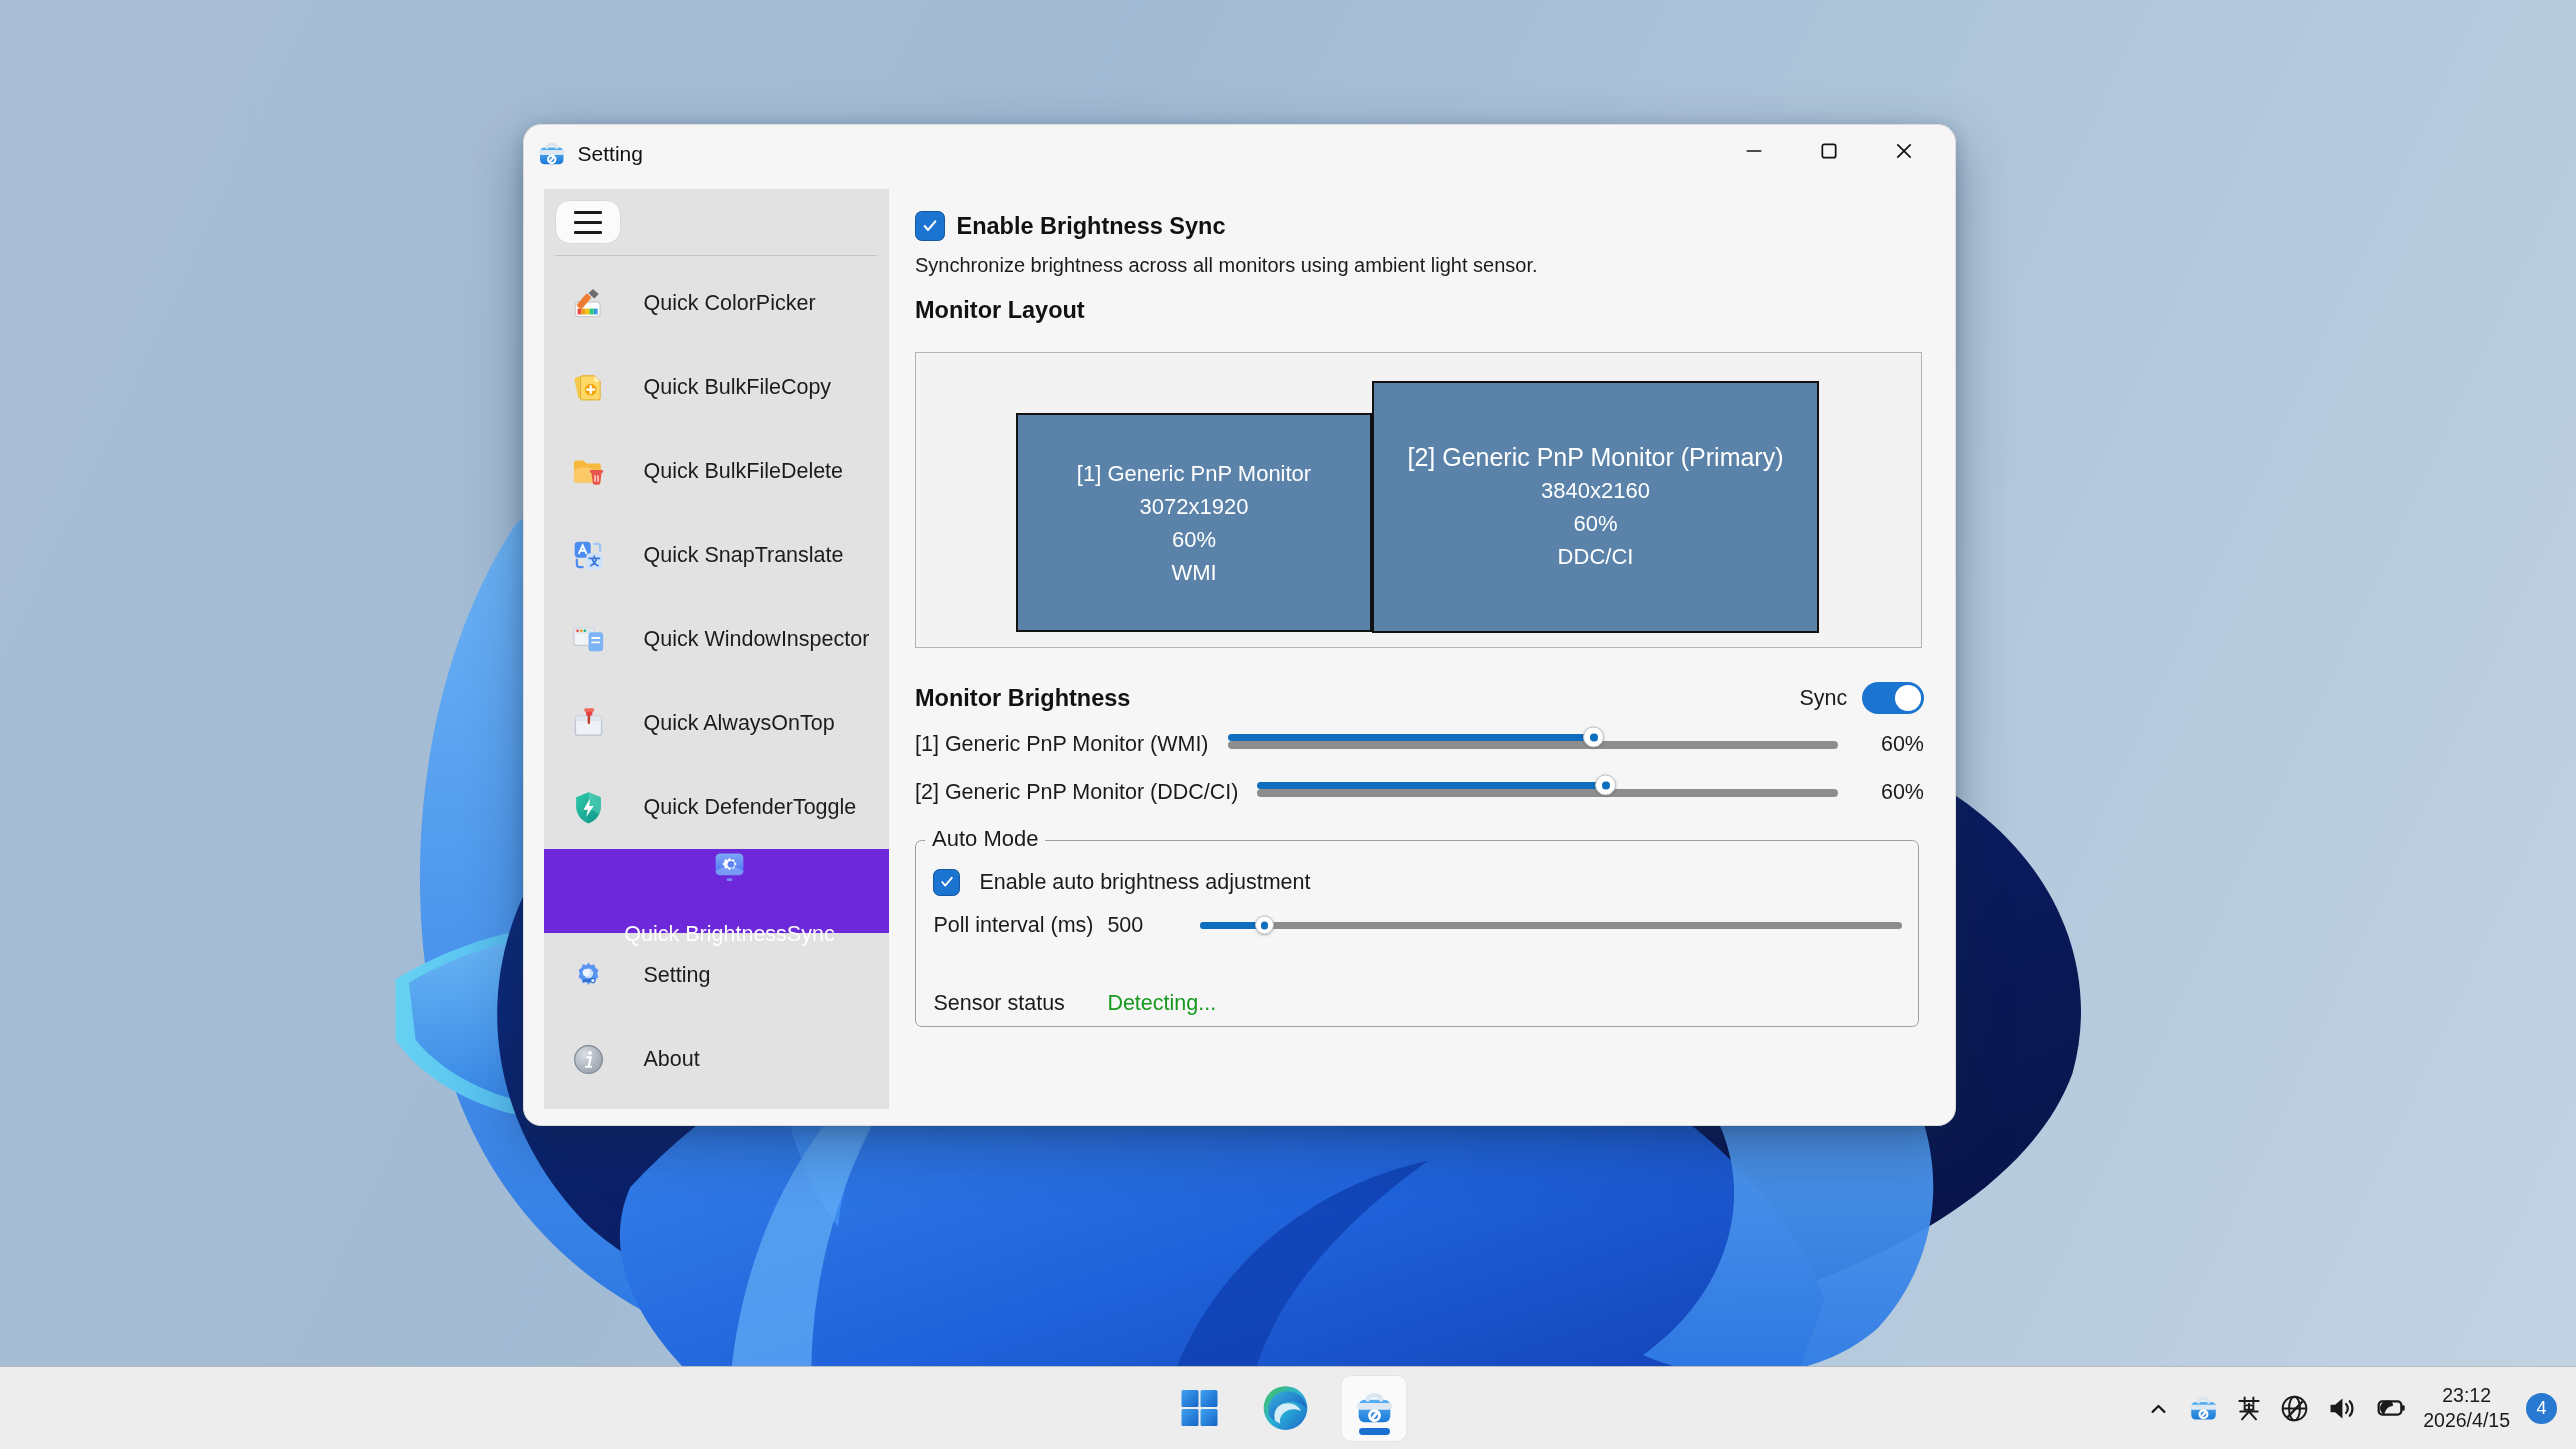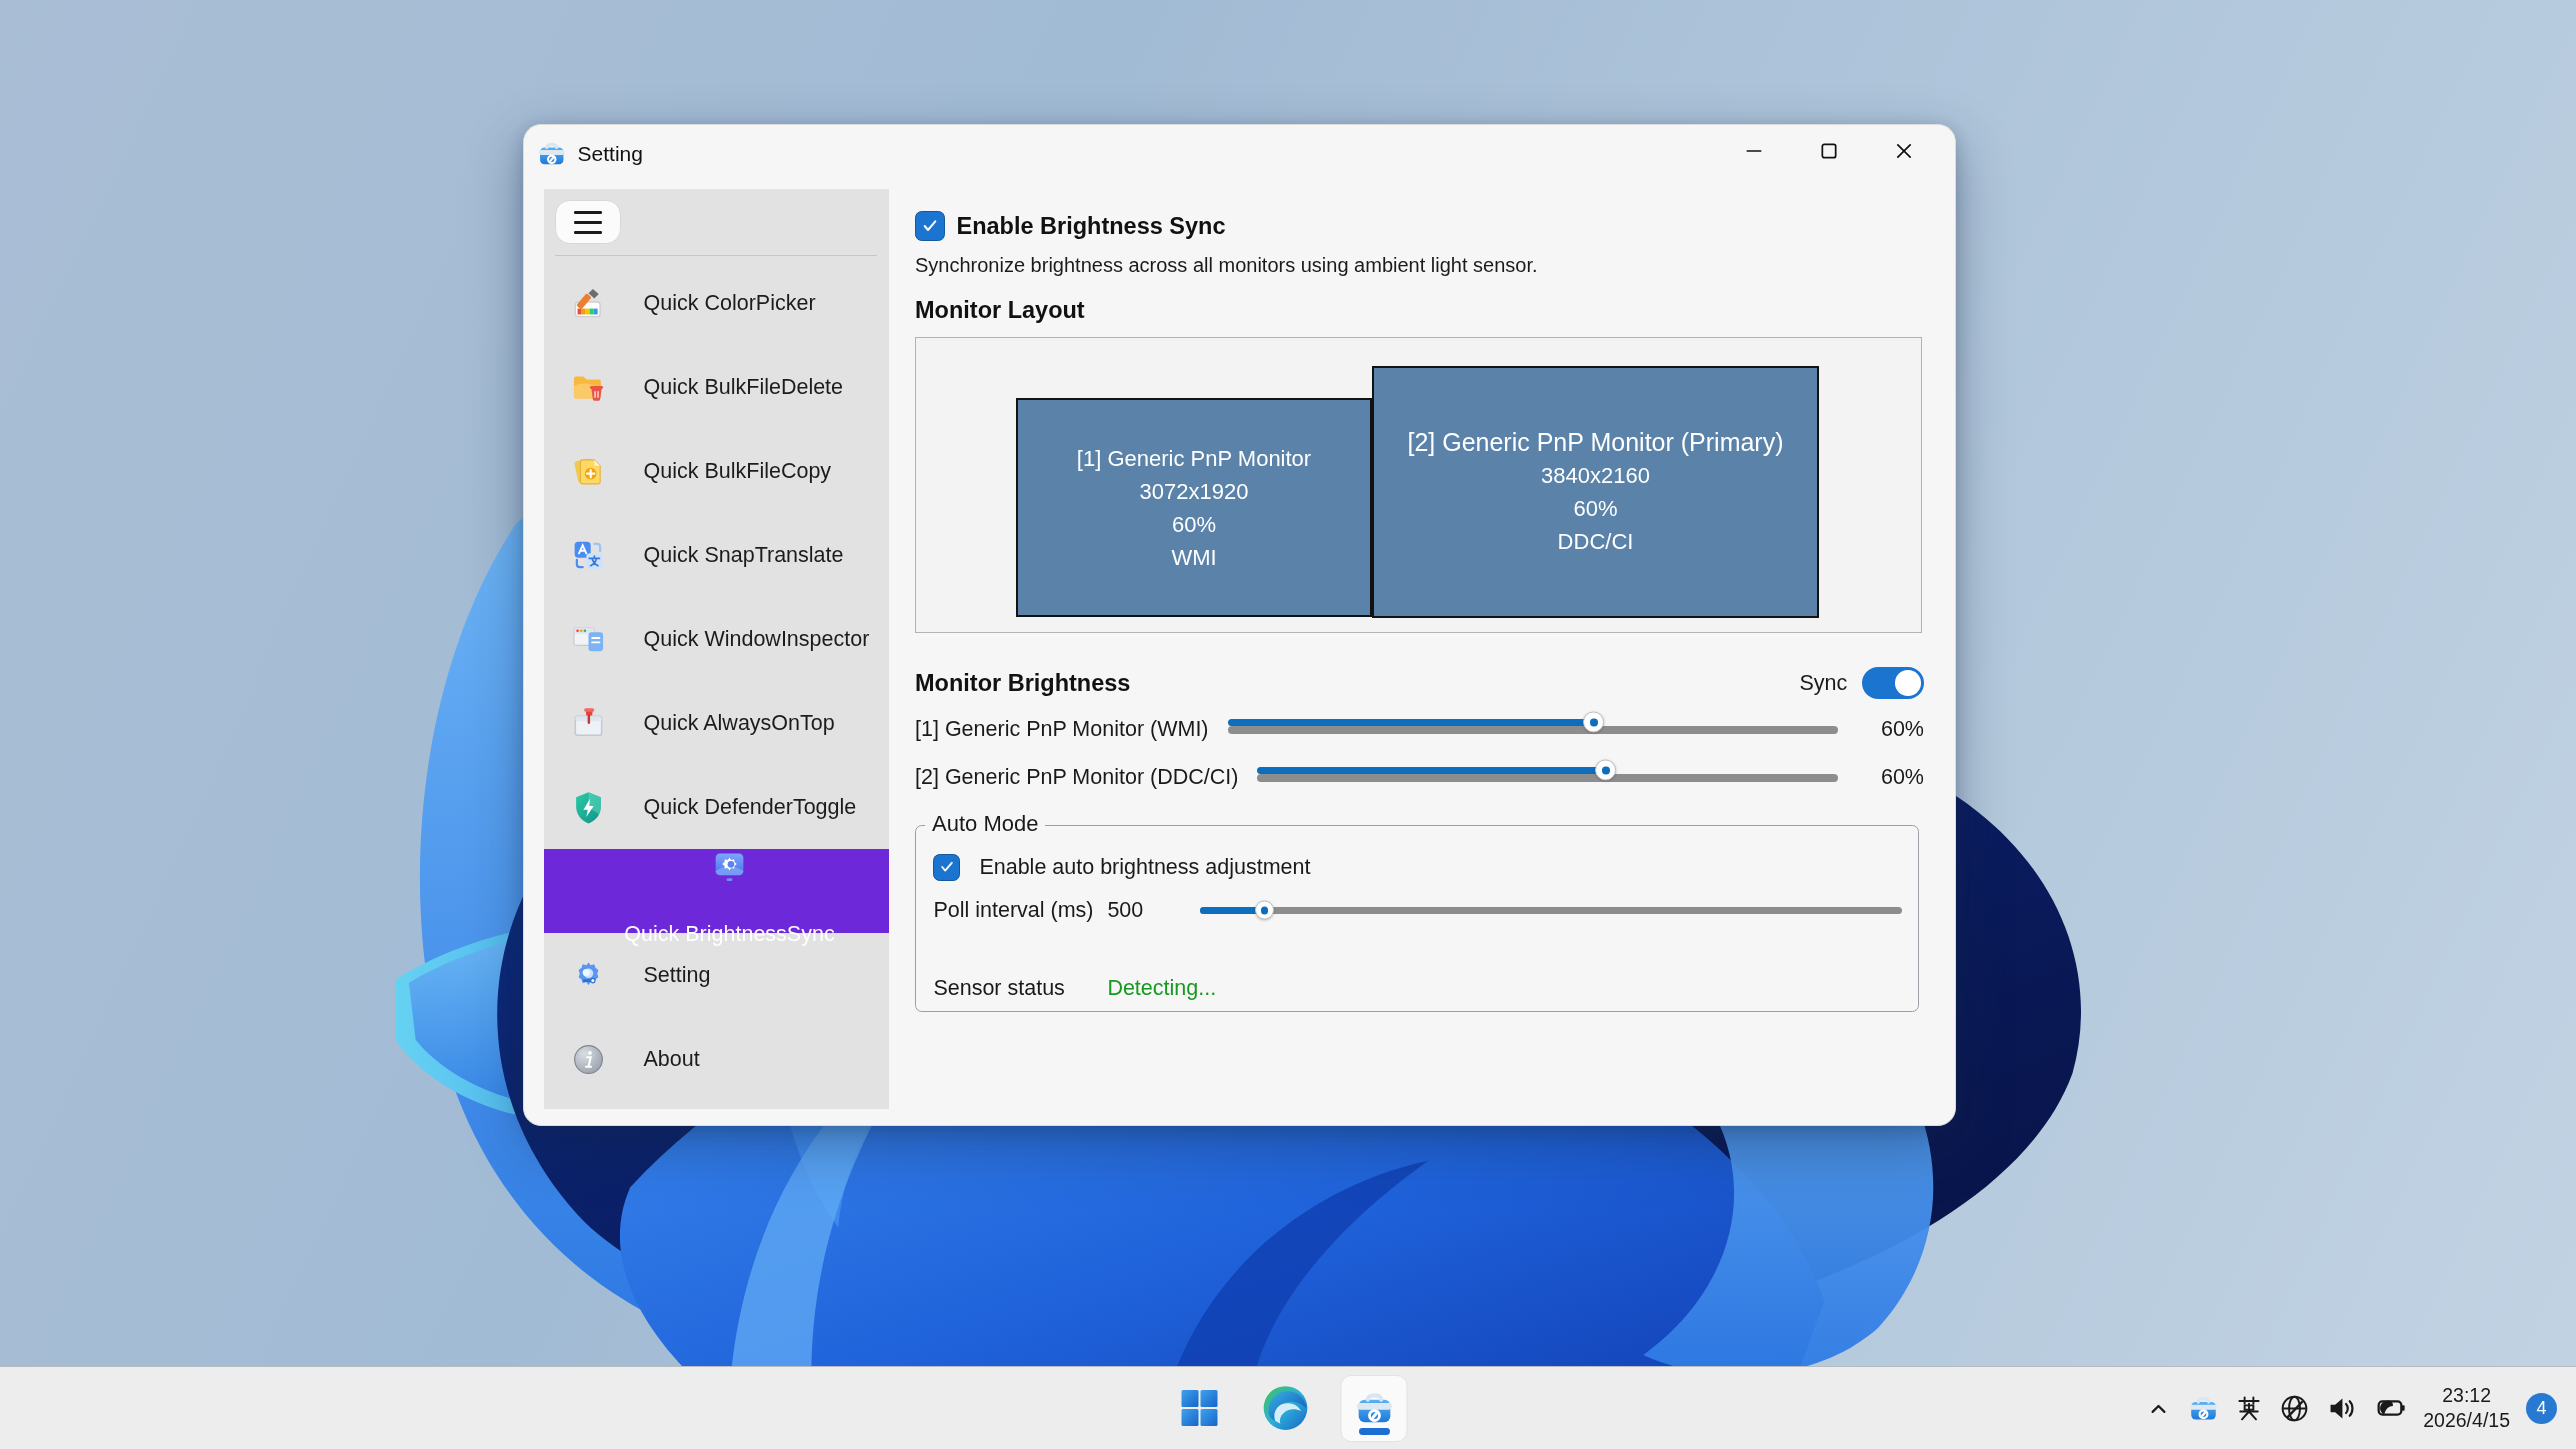--- a/index.html
+++ b/index.html
@@ -53,21 +53,21 @@
 
   
   .content { position:absolute; left:391px; top:85px; width:1009px; }
   .chk-row { display:flex; align-items:center; gap:12px; height:32px; }
   .checkbox { width:29.5px; height:29.5px; border-radius:6.7px; background:#1b74cf; border:1.3px solid #14589e;
               display:flex; align-items:center; justify-content:center; flex:none; }
   .chk-label { font-size:23.5px; font-weight:bold; color:#111; }
   .desc { margin-top:12px; font-size:20px; color:#1b1b1b; }
   .h2 { margin-top:20px; font-size:23.5px; font-weight:bold; color:#111; }
 
-  .layout-box { margin-top:13px; width:1007px; height:296px; background:#f3f3f3;
+  .layout-box { margin-top:28px; width:1007px; height:296px; background:#f3f3f3;
                 border:1.3px solid #b3b3b3; position:relative; }
   .mon { position:absolute; background:#5b83a9; border:2px solid #121212; color:#fff;
          display:flex; flex-direction:column; align-items:center; justify-content:center; text-align:center; }
   .mon1 { left:100px; top:60px; width:356px; height:219px; }
   .mon2 { left:456px; top:27.5px; width:447px; height:252px; }
   .mon .l { font-size:22px; line-height:33px; }
   .mon .l0 { font-size:22px; }
   .mon2 .l0 { font-size:25px; }
 
   .bright-head { margin-top:34px; display:flex; align-items:center; }
@@ -204,41 +204,41 @@
             <rect x="14" y="10" width="9" height="22" rx="2" fill="#ed7d31" transform="rotate(40 18 20)"></rect>
             <path d="M30,4 l8,7 -6,6 -8,-7 Z" fill="#6d6d6d"></path>
           </svg>
         </span>
         <span class="lbl">Quick ColorPicker</span>
       </div>
 
       <div class="mi">
         <span>
           <svg width="35" height="35" viewBox="0 0 48 48">
+            <rect x="7" y="8" width="22" height="30" rx="3" fill="#f2c94c" transform="rotate(-12 18 23)"></rect>
+            <path d="M16,8 h16 l8,8 v22 a3,3 0 0 1 -3,3 h-21 a3,3 0 0 1 -3,-3 v-27 a3,3 0 0 1 3,-3 Z" fill="#ffd966" stroke="#e3b23a" stroke-width="1.5"></path>
+            <path d="M32,8 l8,8 h-8 Z" fill="#fff0c2"></path>
+            <circle cx="27" cy="27" r="8" fill="#f5a30b"></circle>
+            <path d="M27,22 v10 M22,27 h10" stroke="#fff" stroke-width="3" stroke-linecap="round"></path>
+          </svg>
+        </span>
+        <span class="lbl">Quick BulkFileCopy</span>
+      </div>
+
+      <div class="mi">
+        <span>
+          <svg width="35" height="35" viewBox="0 0 48 48">
             <path d="M4,12 a3,3 0 0 1 3,-3 h10 l4,4 h17 a3,3 0 0 1 3,3 v20 a3,3 0 0 1 -3,3 h-31 a3,3 0 0 1 -3,-3 Z" fill="#f6b93d"></path>
             <path d="M4,22 c10,-6 26,-4 37,4 v10 a3,3 0 0 1 -3,3 h-31 a3,3 0 0 1 -3,-3 Z" fill="#fbc968"></path>
             <path d="M28,26 h14 l-2,14 a2,2 0 0 1 -2,2 h-6 a2,2 0 0 1 -2,-2 Z" fill="#e8554a"></path>
             <rect x="26" y="22" width="18" height="4" rx="2" fill="#e8554a"></rect>
             <path d="M33,29 v9 M37,29 v9" stroke="#ffd9d5" stroke-width="2"></path>
           </svg>
         </span>
         <span class="lbl">Quick BulkFileDelete</span>
-      </div>
-
-      <div class="mi">
-        <span>
-          <svg width="35" height="35" viewBox="0 0 48 48">
-            <rect x="7" y="8" width="22" height="30" rx="3" fill="#f2c94c" transform="rotate(-12 18 23)"></rect>
-            <path d="M16,8 h16 l8,8 v22 a3,3 0 0 1 -3,3 h-21 a3,3 0 0 1 -3,-3 v-27 a3,3 0 0 1 3,-3 Z" fill="#ffd966" stroke="#e3b23a" stroke-width="1.5"></path>
-            <path d="M32,8 l8,8 h-8 Z" fill="#fff0c2"></path>
-            <circle cx="27" cy="27" r="8" fill="#f5a30b"></circle>
-            <path d="M27,22 v10 M22,27 h10" stroke="#fff" stroke-width="3" stroke-linecap="round"></path>
-          </svg>
-        </span>
-        <span class="lbl">Quick BulkFileCopy</span>
       </div>
 
       <div class="mi">
         <span>
           <svg width="35" height="35" viewBox="0 0 48 48">
             <rect x="5" y="5" width="22" height="22" rx="5" fill="#4a8cf0"></rect>
             <path d="M11,21 l5,-11 5,11 M13,17.5 h6" stroke="#fff" stroke-width="2.6" fill="none" stroke-linecap="round"></path>
             <rect x="21" y="21" width="22" height="22" rx="5" fill="#cfe2fb"></rect>
             <path d="M25,28 h14 M32,25 v3 M27,38 c4,-2 7,-5 8,-10 M37,38 c-4,-2 -7,-5 -8,-10" stroke="#3a78d6" stroke-width="2.4" fill="none" stroke-linecap="round"></path>
             <path d="M8,30 v6 a4,4 0 0 0 4,4 h4" stroke="#4a8cf0" stroke-width="3" fill="none" stroke-linecap="round"></path>

